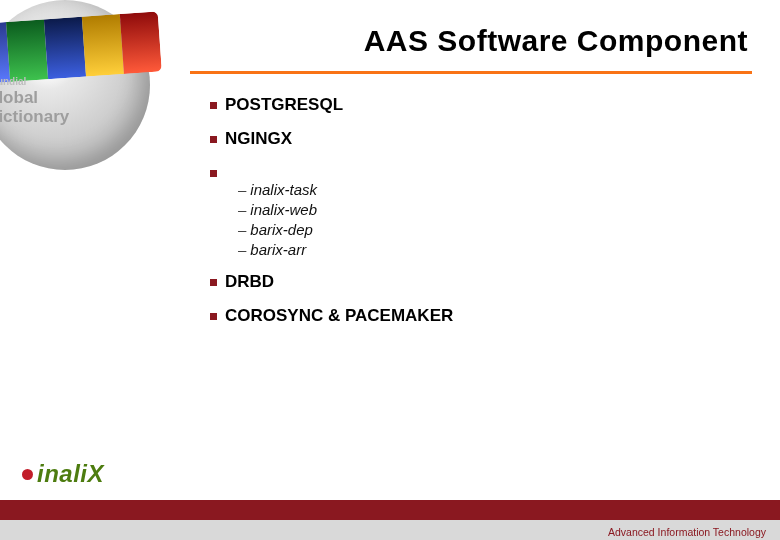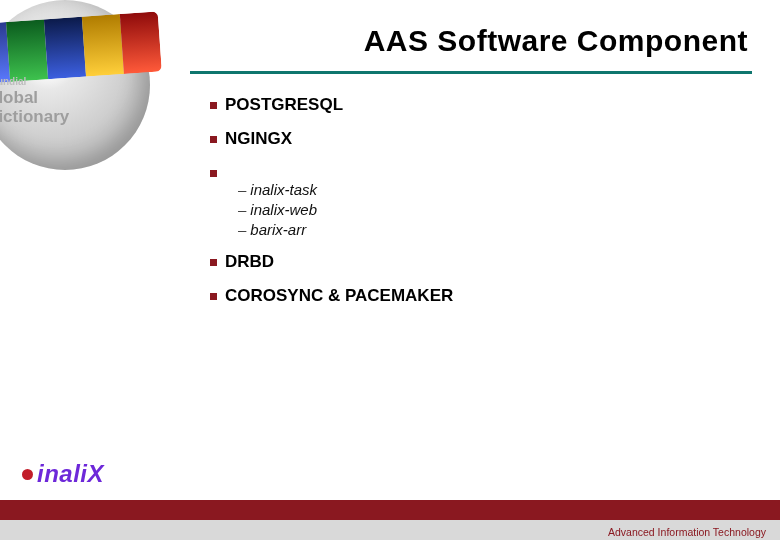--- a/index.html
+++ b/index.html
@@ -32,21 +32,21 @@
     .decor .wordcloud {
       position: absolute; top: 70px; left: 0; width: 170px;
       font-size: 10px; color: #bdbdbd; line-height: 1.15; padding: 6px 8px;
       font-weight: 600;
     }
     .decor .wordcloud .big { font-size: 17px; color: #9e9e9e; display: block; }
     .decor .wordcloud .small { display: block; }
 
     .title-wrap {
       position: absolute; top: 18px; left: 190px; right: 28px; height: 56px;
-      border-bottom: 3px solid #0f766e;
+      border-bottom: 3px solid #f97316;
     }
     .title {
       font-family: "Arial Black", Arial, sans-serif;
       font-weight: 900; font-size: 30px; letter-spacing: .5px;
       text-align: right; padding-right: 4px; padding-top: 6px;
     }
 
     .content {
       position: absolute; top: 95px; left: 210px; right: 40px;
       font-size: 17px; color: #000;
@@ -64,21 +64,21 @@
 
     .footer {
       position: absolute; left: 0; bottom: 0; width: 100%; height: 46px;
     }
     .footer .logo-area {
       position: absolute; left: 22px; bottom: 46px; height: 40px; display: flex; align-items: center;
     }
     .footer .logo-area .red-dot { width: 11px; height: 11px; background: #c21d2a; border-radius: 50%; margin-right: 4px; }
     .footer .logo-area .logo-text {
       font-family: Arial, sans-serif; font-size: 24px; font-style: italic; font-weight: 700;
-      color: #6d28d9; letter-spacing: .5px;
+      color: #4d7c0f; letter-spacing: .5px;
     }
     .footer .redbar {
       position: absolute; left: 0; right: 0; bottom: 20px; height: 20px;
       background: #8a1820;
     }
     .footer .graybar {
       position: absolute; left: 0; right: 0; bottom: 0; height: 20px;
       background: #d9d9d9;
     }
     .footer .tagline {
@@ -121,20 +121,21 @@
     <span class="txt">NGINGX</span>
   </div>
 
 
   <div class="bullet">
     <span class="sq"></span>
   </div>
   <div class="sublist">
     <div class="subitem"><span class="dash">–</span><span>inalix-task</span></div>
     <div class="subitem"><span class="dash">–</span><span>inalix-web</span></div>
+    <div class="subitem"><span class="dash">–</span><span>barix-dep</span></div>
     <div class="subitem"><span class="dash">–</span><span>barix-arr</span></div>
   </div>
 
   <div class="bullet">
     <span class="sq"></span>
     <span class="txt">DRBD</span>
   </div>
 
   <div class="bullet">
     <span class="sq"></span>

